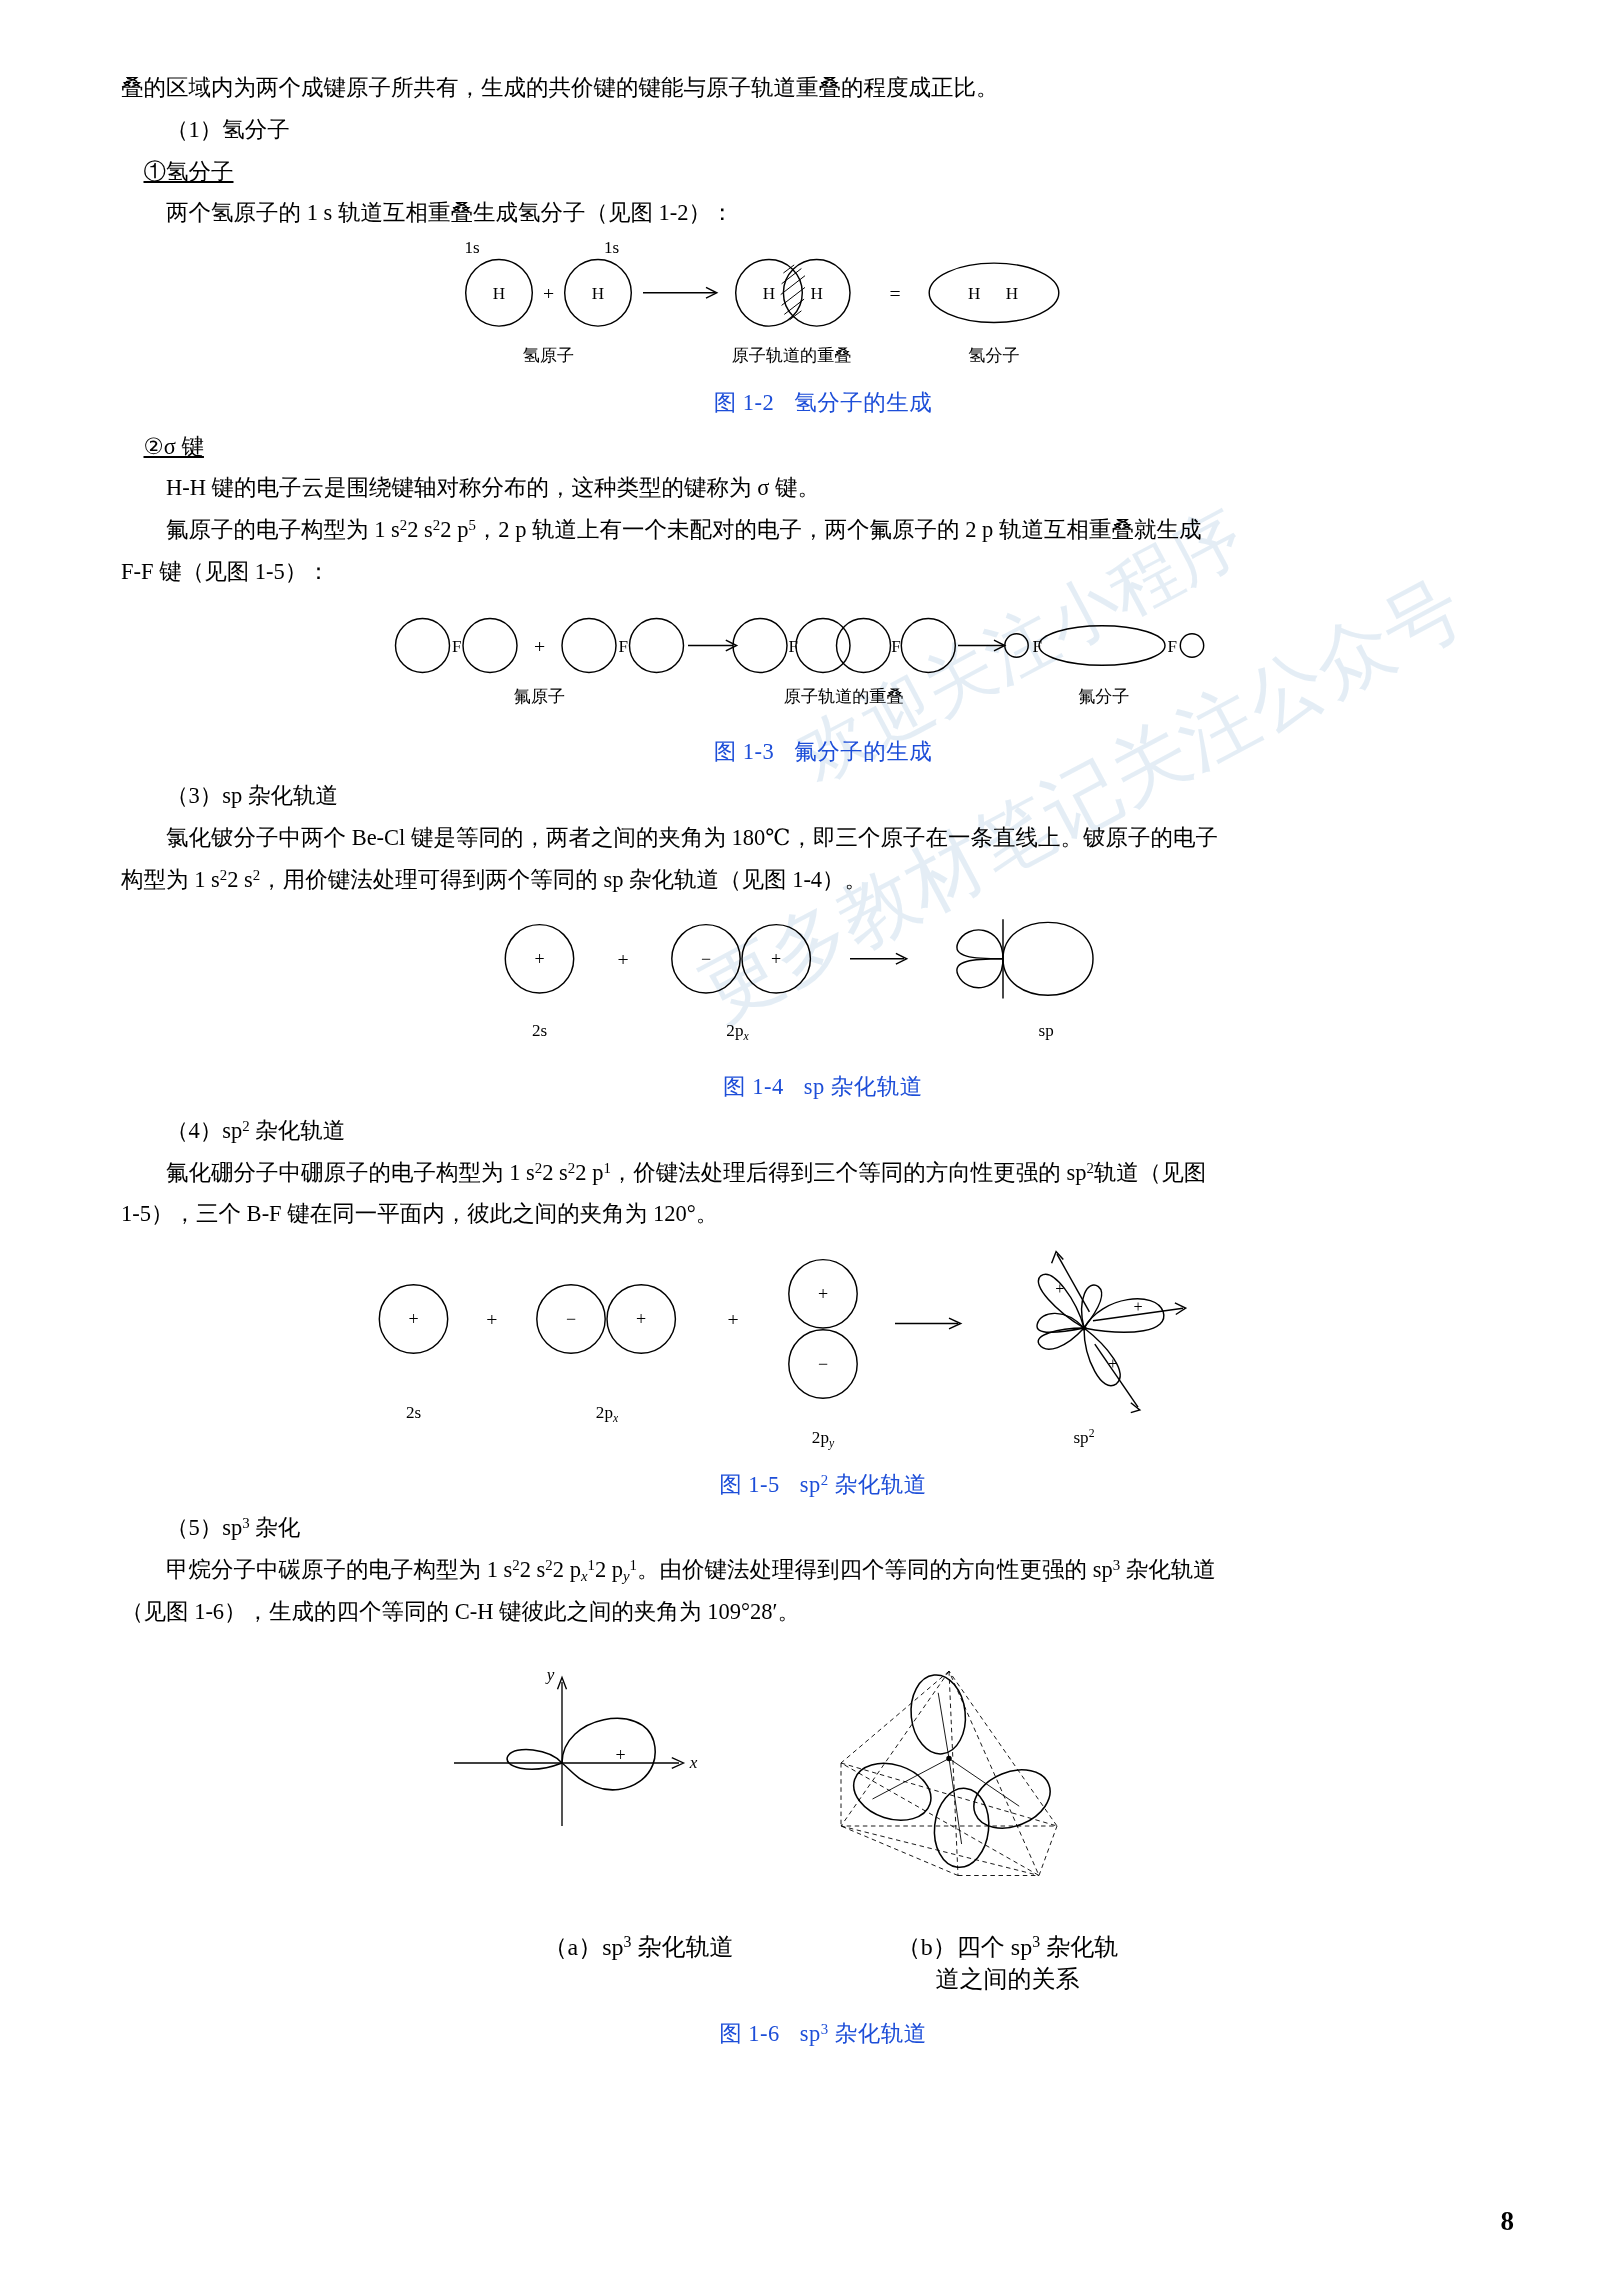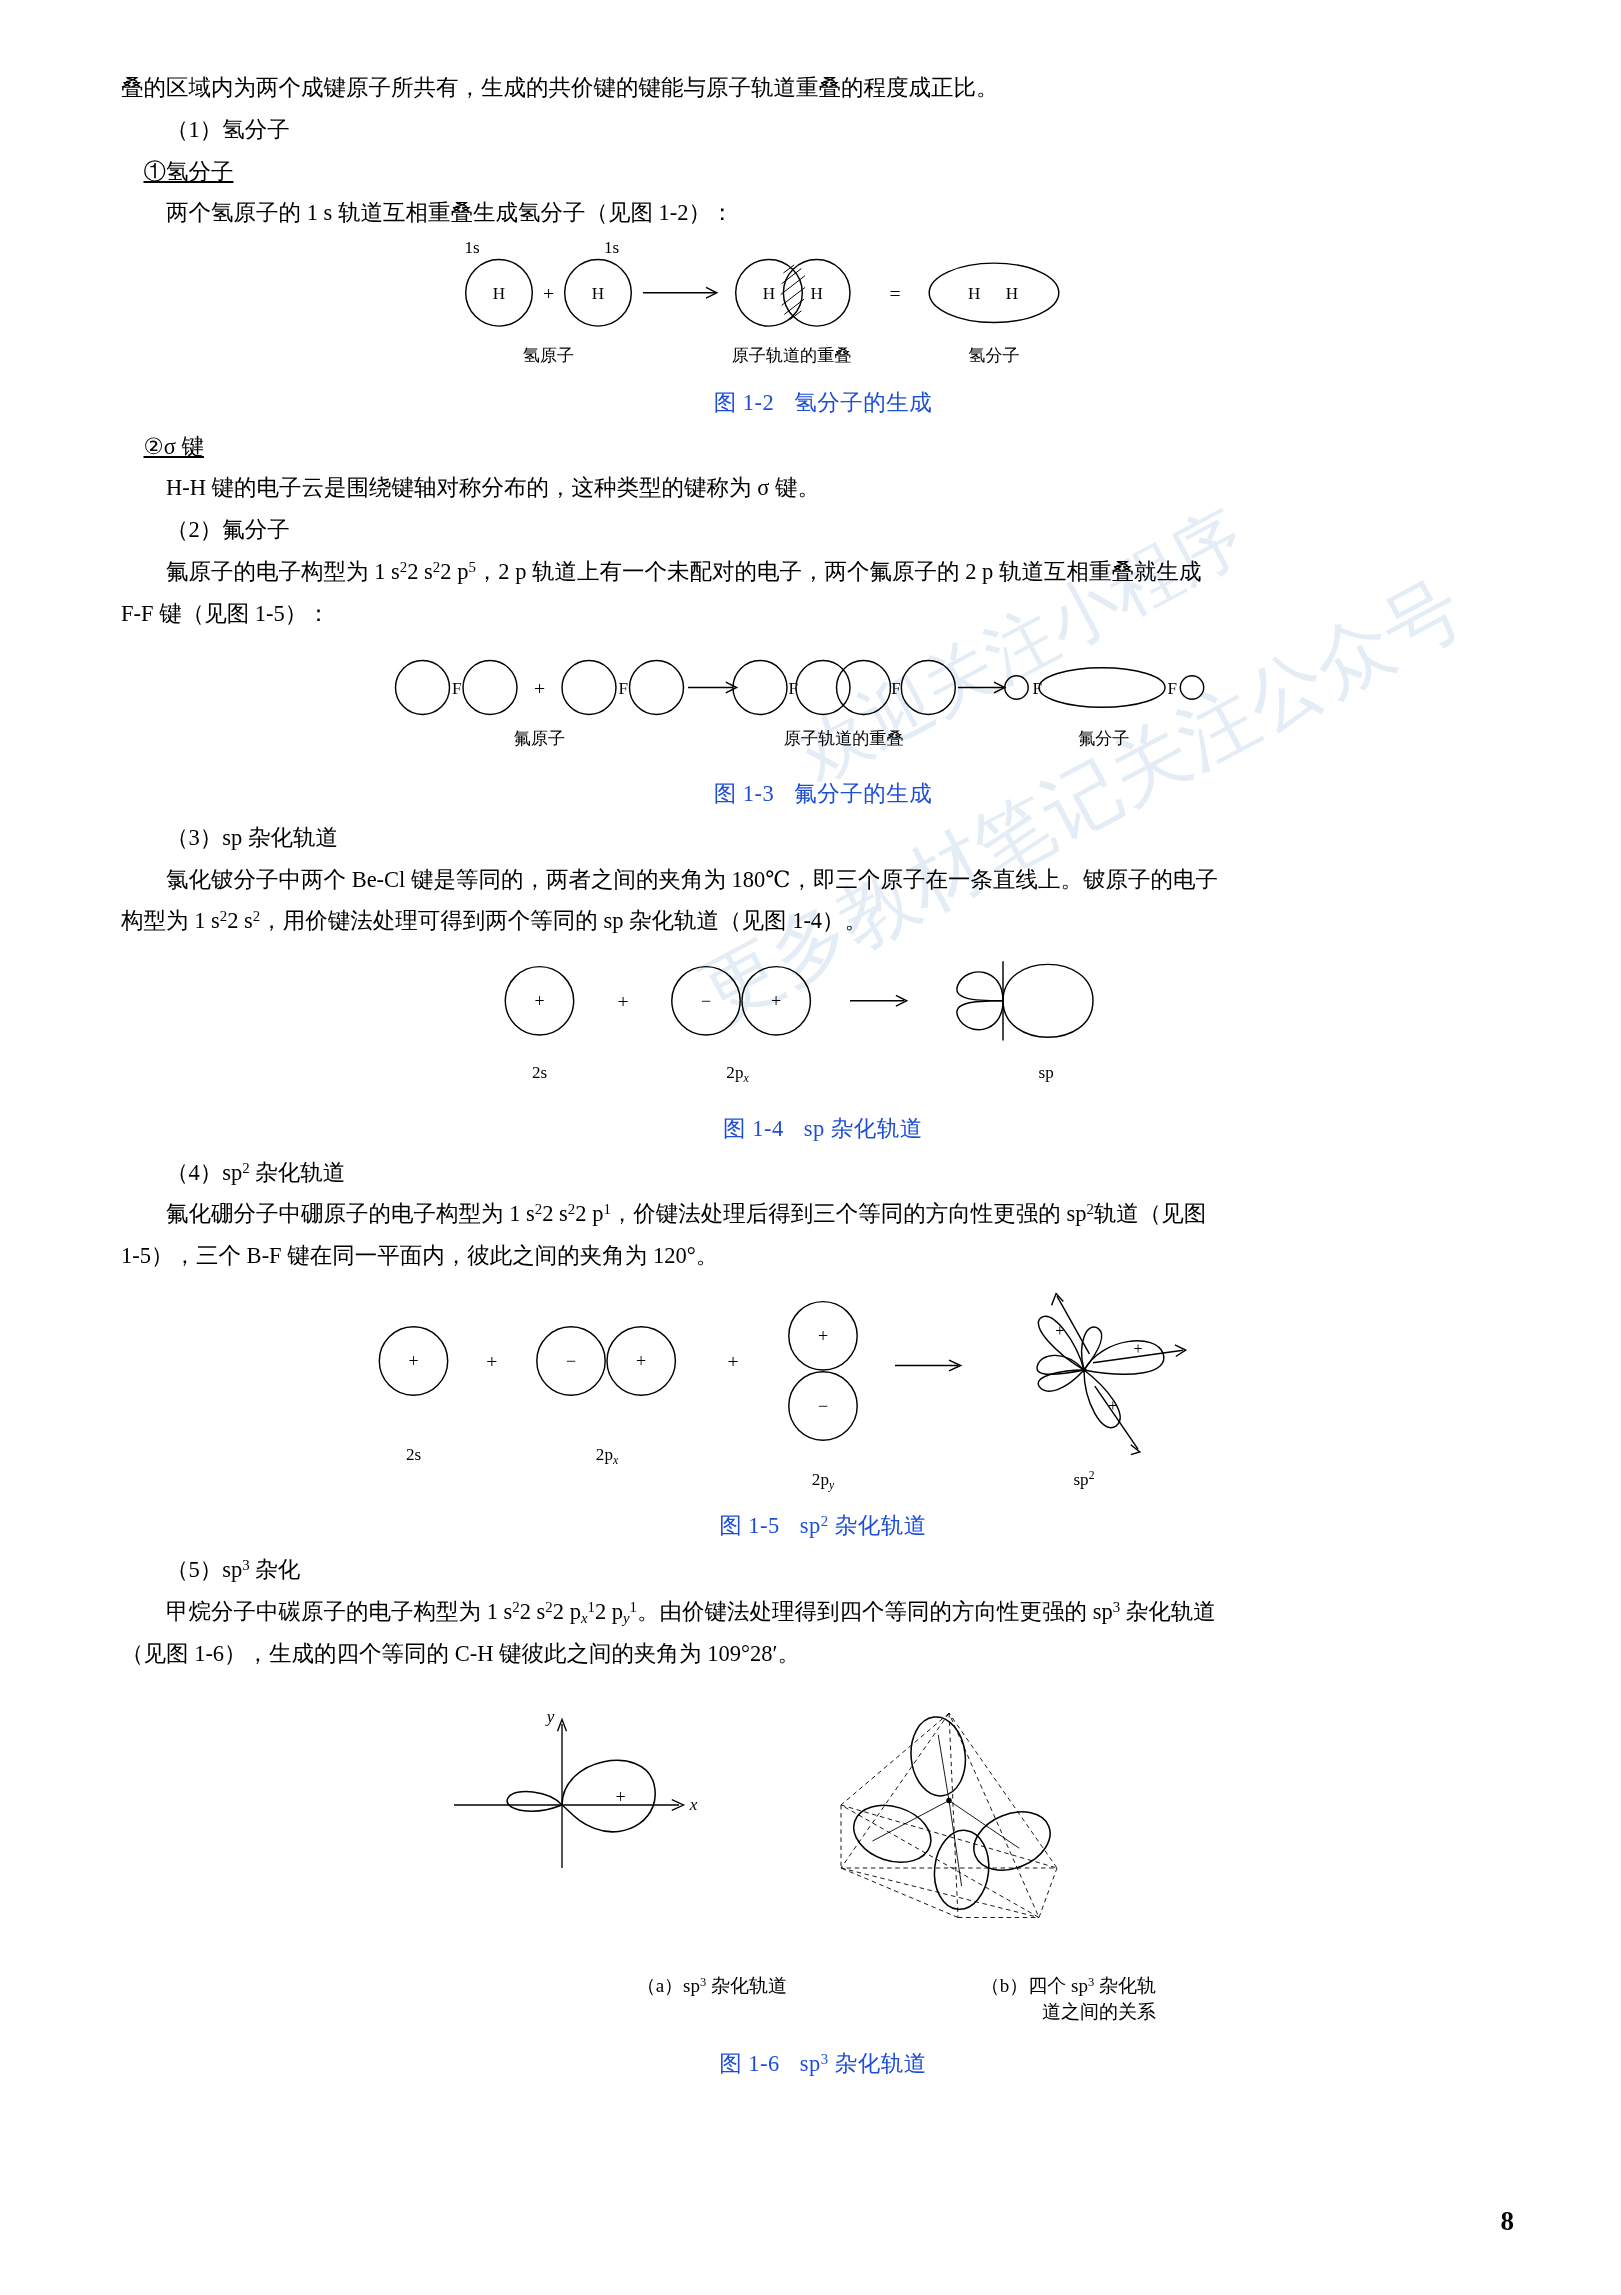--- a/index.html
+++ b/index.html
@@ -40,22 +40,22 @@
     font-size: 22.5px;
     margin: 5.4px 0 10.8px 0;
     letter-spacing: 0.5px;
   }
   .figcap .sep { display: inline-block; width: 20px; }
   .figure {
     position: relative;
     width: 100%;
   }
   .fig-label {
-    font-size: 19px;
-    text-align: right;
+    font-size: 24px;
+    text-align: center;
   }
   .page-number {
     position: absolute;
     right: 108px;
     bottom: 58px;
     font-size: 27px;
     font-weight: bold;
     font-family: "Liberation Serif", serif;
   }
   
@@ -139,21 +139,20 @@
           </g>
         </svg>
       </div>
       <div class="figcap">
         <span>图 1-2</span><span class="sep"></span><span>氢分子的生成</span>
       </div>
     </div>
 
     <p class="indent1">②σ 键</p>
     <p class="indent2">H-H 键的电子云是围绕键轴对称分布的，这种类型的键称为 σ 键。</p>
-    <p class="indent2">（2）氟分子</p>
 
     <p class="indent2">
       <span>氟原子的电子构型为 1 s</span><sup>2</sup><span>2 s</span><sup>2</sup><span>2 p</span><sup>5</sup><span>，2 p 轨道上有一个未配对的电子，两个氟原子的 2 p 轨道互相重叠就生成</span>
     </p>
     <p>F-F 键（见图 1-5）：</p>
 
     <div class="figure">
       <div class="centerwrap">
         <svg width="900" height="135" viewBox="0 0 1000 150">
           <g fill="none" stroke="#000" stroke-width="1.6">

